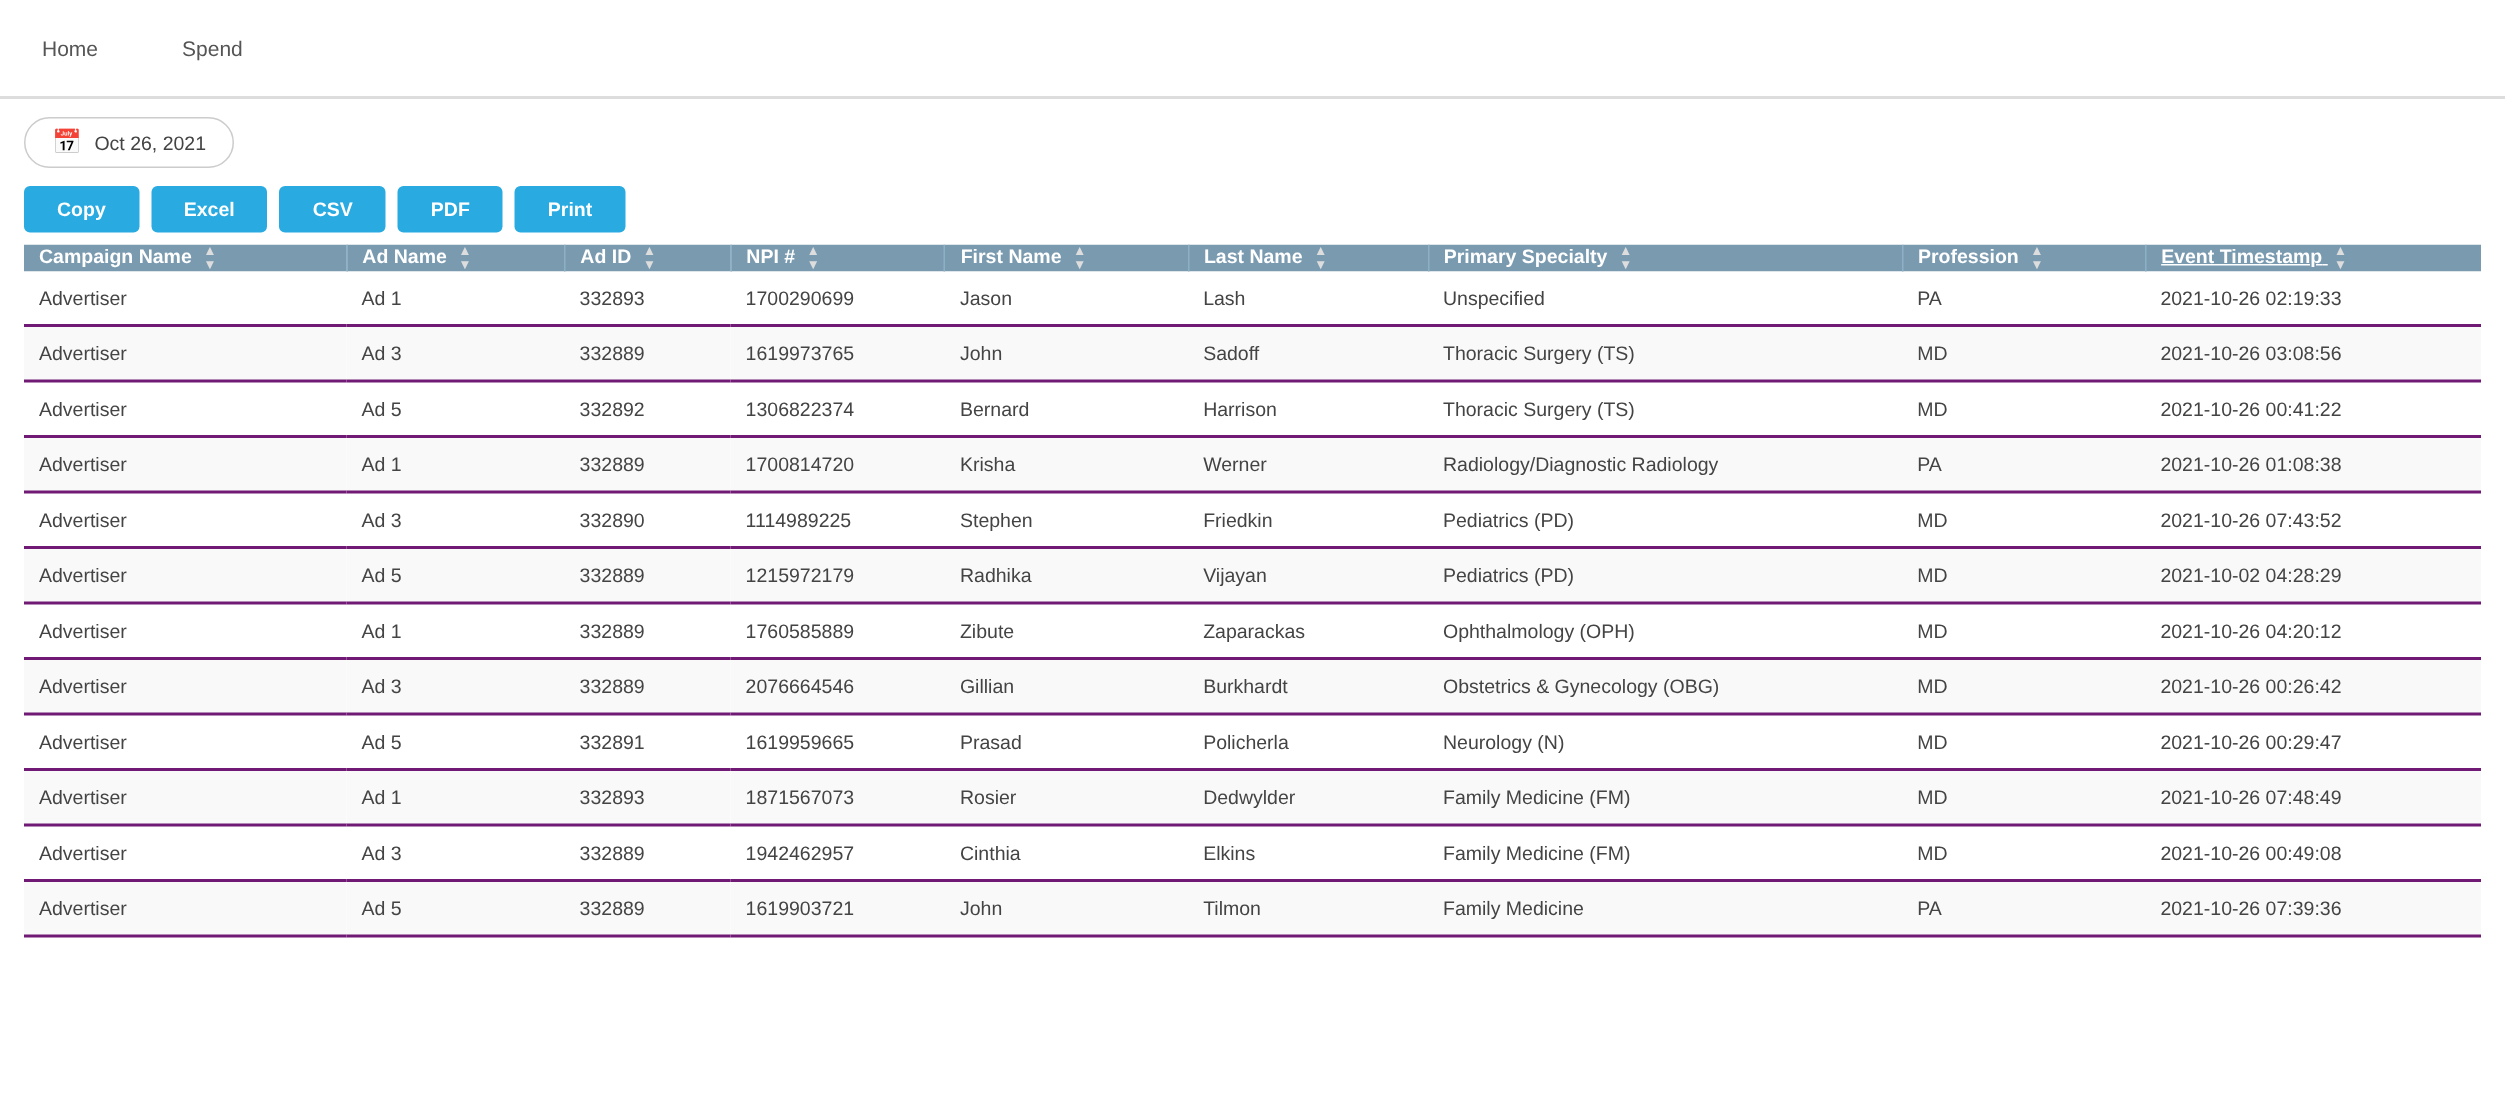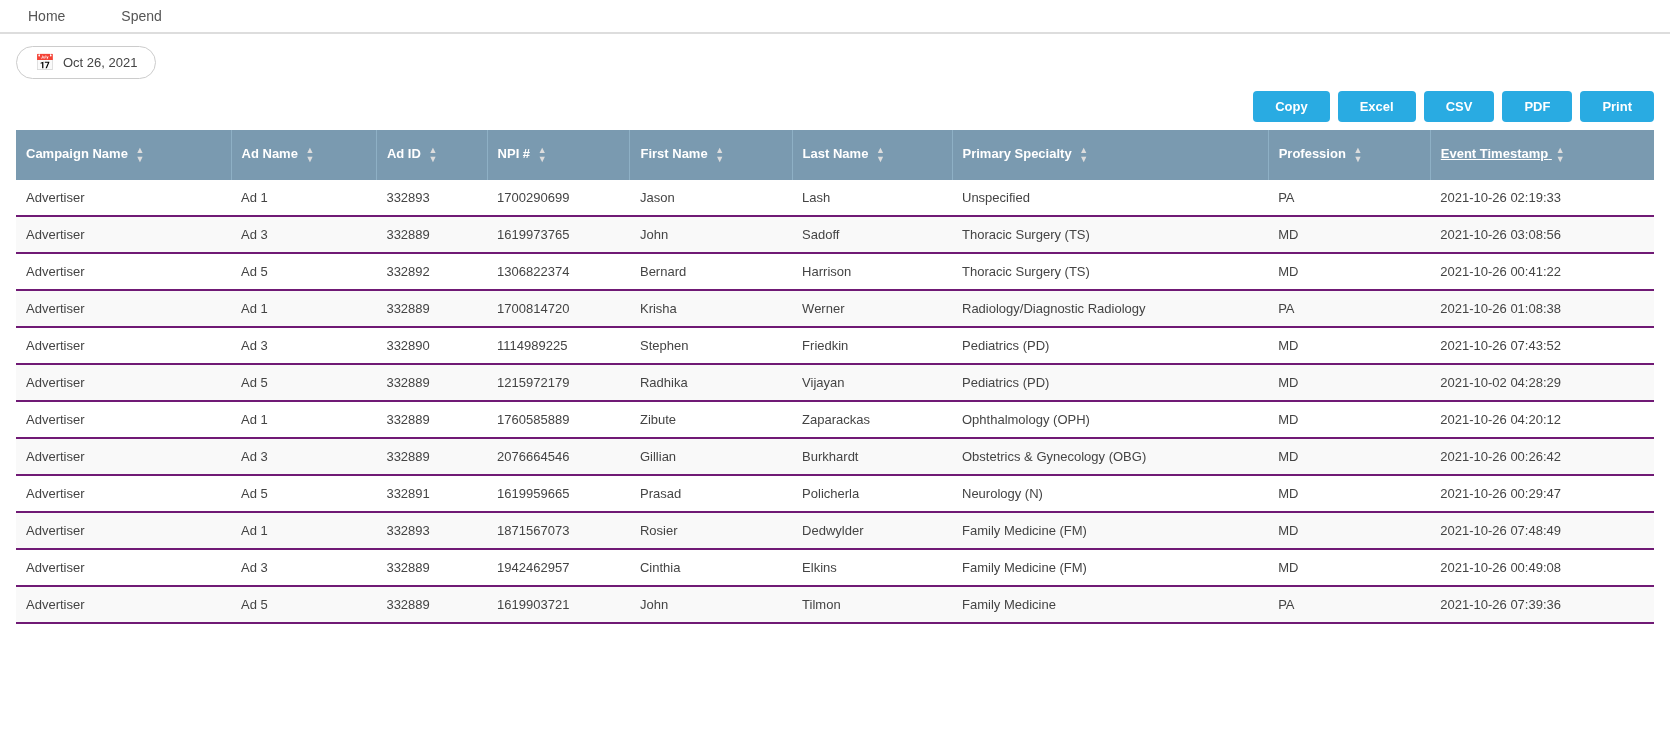--- a/index.html
+++ b/index.html
@@ -1,21 +1,21 @@
 <!DOCTYPE html>
 <html><head>
   <meta charset="utf-8">
   <style>
     * { box-sizing: border-box; margin: 0; padding: 0; }
     body { font-family: Arial, sans-serif; font-size: 13px; background: #fff; color: #333; }
 
     
     .tabs { display: flex; border-bottom: 2px solid #ddd; background: #fff; }
     .tab {
-      padding: 8px 28px;
+      padding: 24px 28px;
       cursor: pointer;
       font-size: 14px;
       color: #555;
       background: #fff;
       border: none;
       outline: none;
     }
     .tab.active {
       background: #6e8fa3;
       color: #fff;
@@ -38,21 +38,20 @@
       color: #444;
       cursor: pointer;
       background: #fff;
       gap: 8px;
     }
     .date-picker .cal-icon { font-size: 16px; color: #555; }
 
     
     .export-row {
       display: flex;
-      justify-content: flex-end;
       padding: 4px 16px 8px 16px;
       gap: 8px;
     }
     .export-btn {
       padding: 8px 22px;
       background: #29abe2;
       color: #fff;
       border: none;
       border-radius: 4px;
       font-size: 13px;
@@ -61,21 +60,21 @@
     }
 
     
     .table-container { padding: 0 16px 16px 16px; overflow-x: auto; }
     table { width: 100%; border-collapse: collapse; font-size: 13px; }
     thead tr {
       background: #7a9ab0;
       color: #fff;
     }
     thead th {
-      padding: 16px 10px;
+      padding: 0 10px;
       text-align: left;
       font-weight: 600;
       white-space: nowrap;
       user-select: none;
       border-right: 1px solid #8eb0c5;
     }
     thead th:last-child { border-right: none; text-decoration: underline; }
     thead th .sort-icons { display: inline-flex; flex-direction: column; margin-left: 4px; font-size: 9px; line-height: 1; vertical-align: middle; color: #ddd; }
     thead th .sort-icons span { line-height: 1; }
 

